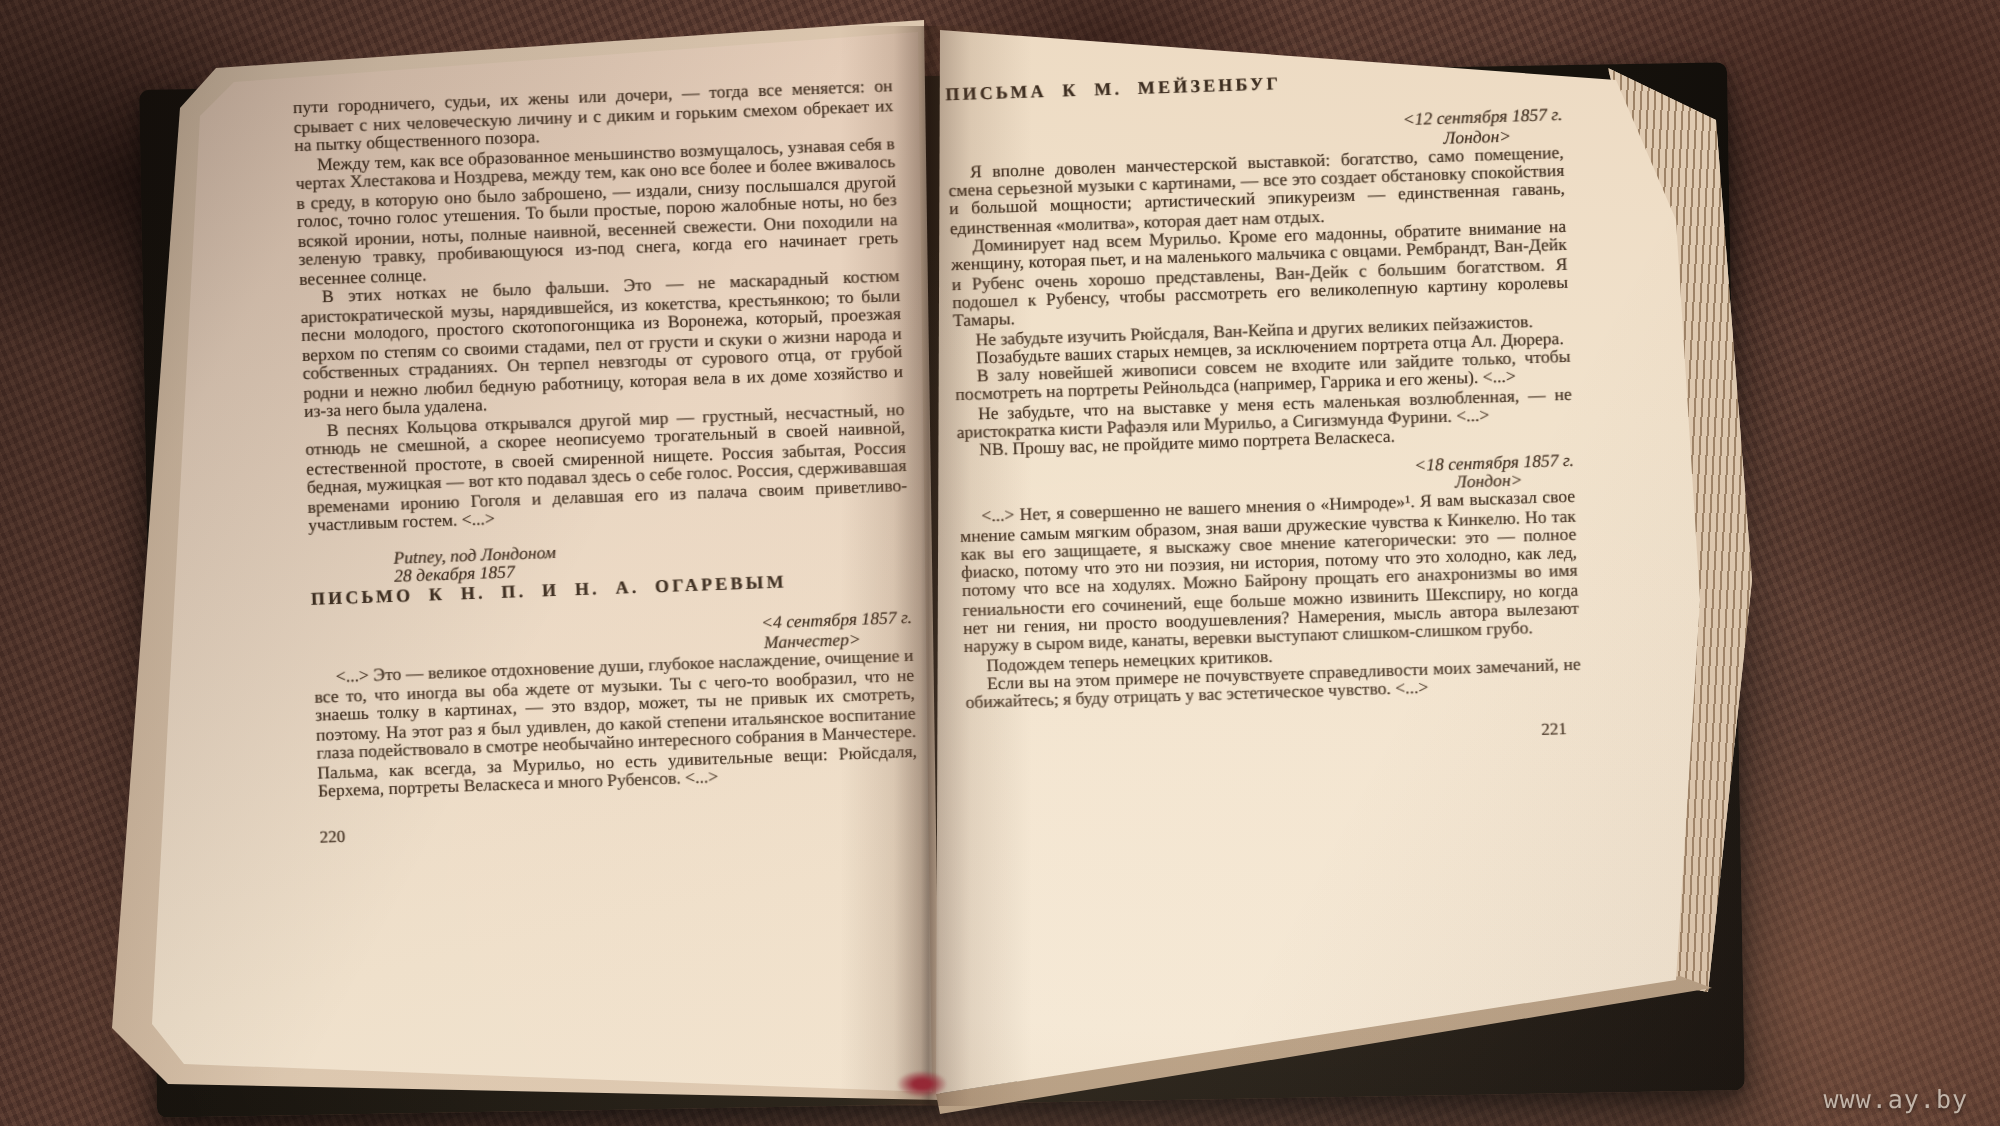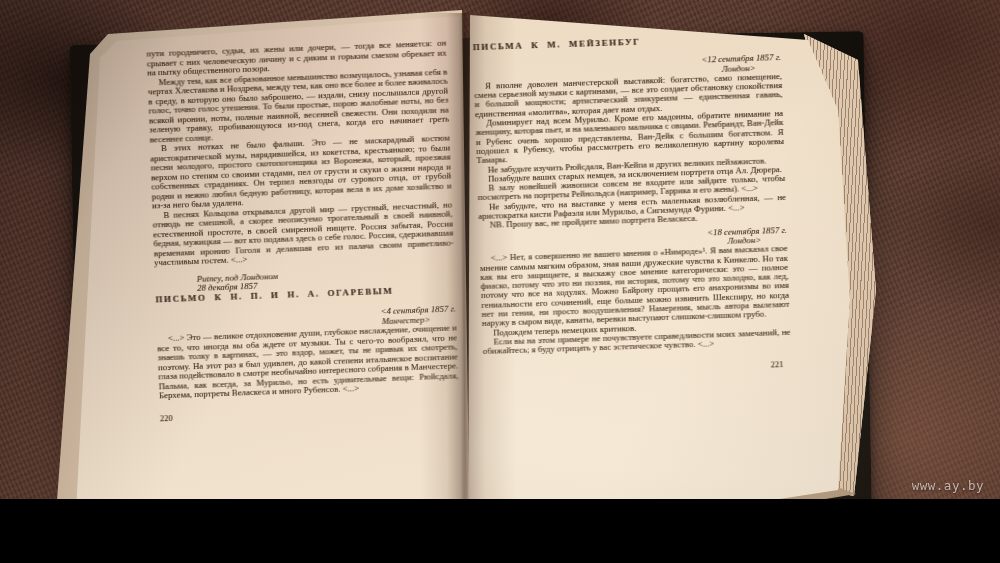--- a/index.html
+++ b/index.html
@@ -1,16 +1,16 @@
 <!DOCTYPE html>
 <html lang="ru"><head>
 <meta charset="utf-8">
 <style>
   html,body{margin:0;padding:0;background:#000;}
-  .scene{position:relative;width:1000px;height:499px;overflow:hidden;
+  .scene{position:relative;width:1000px;height:563px;overflow:hidden;
     font-family:"Liberation Serif","DejaVu Serif",serif;}
 
   
   .carpet{position:absolute;inset:0;background:
     radial-gradient(190px 130px at 6% 16%, rgba(16,7,6,.55), transparent 70%),
     radial-gradient(230px 170px at 93% 8%, rgba(52,26,20,.5), transparent 72%),
     radial-gradient(300px 210px at 90% 88%, rgba(168,112,82,.28), transparent 70%),
     radial-gradient(240px 160px at 16% 92%, rgba(130,88,64,.24), transparent 70%),
     radial-gradient(150px 100px at 55% 4%, rgba(28,12,9,.45), transparent 70%),
     radial-gradient(160px 120px at 99% 45%, rgba(35,16,12,.4), transparent 70%),

